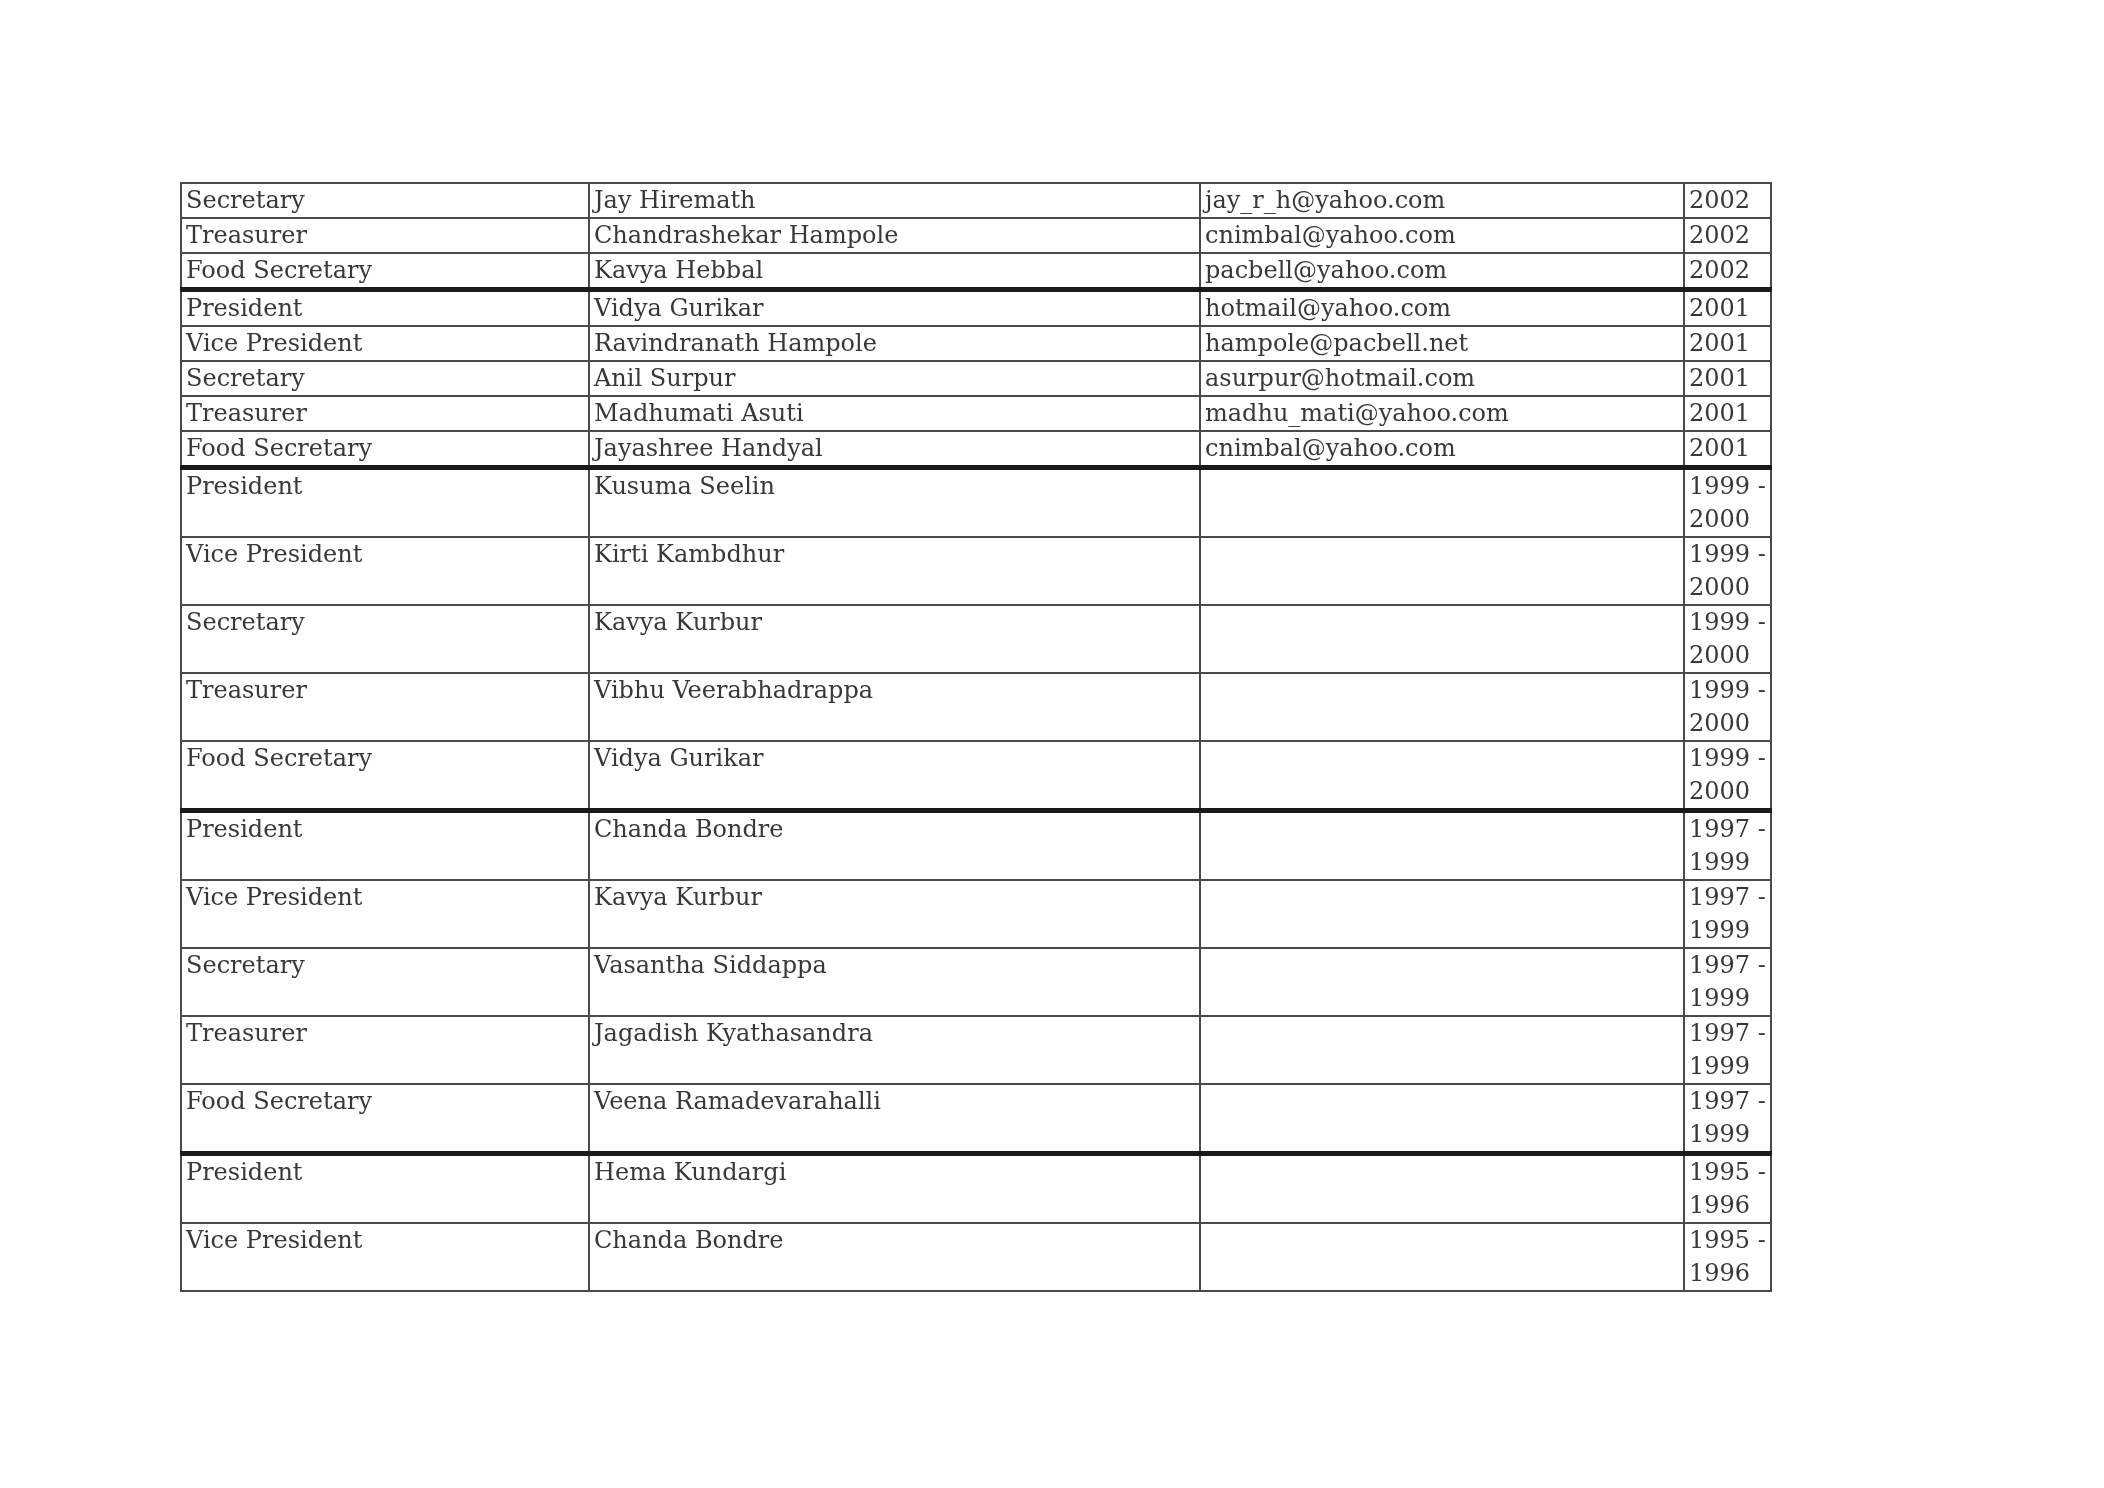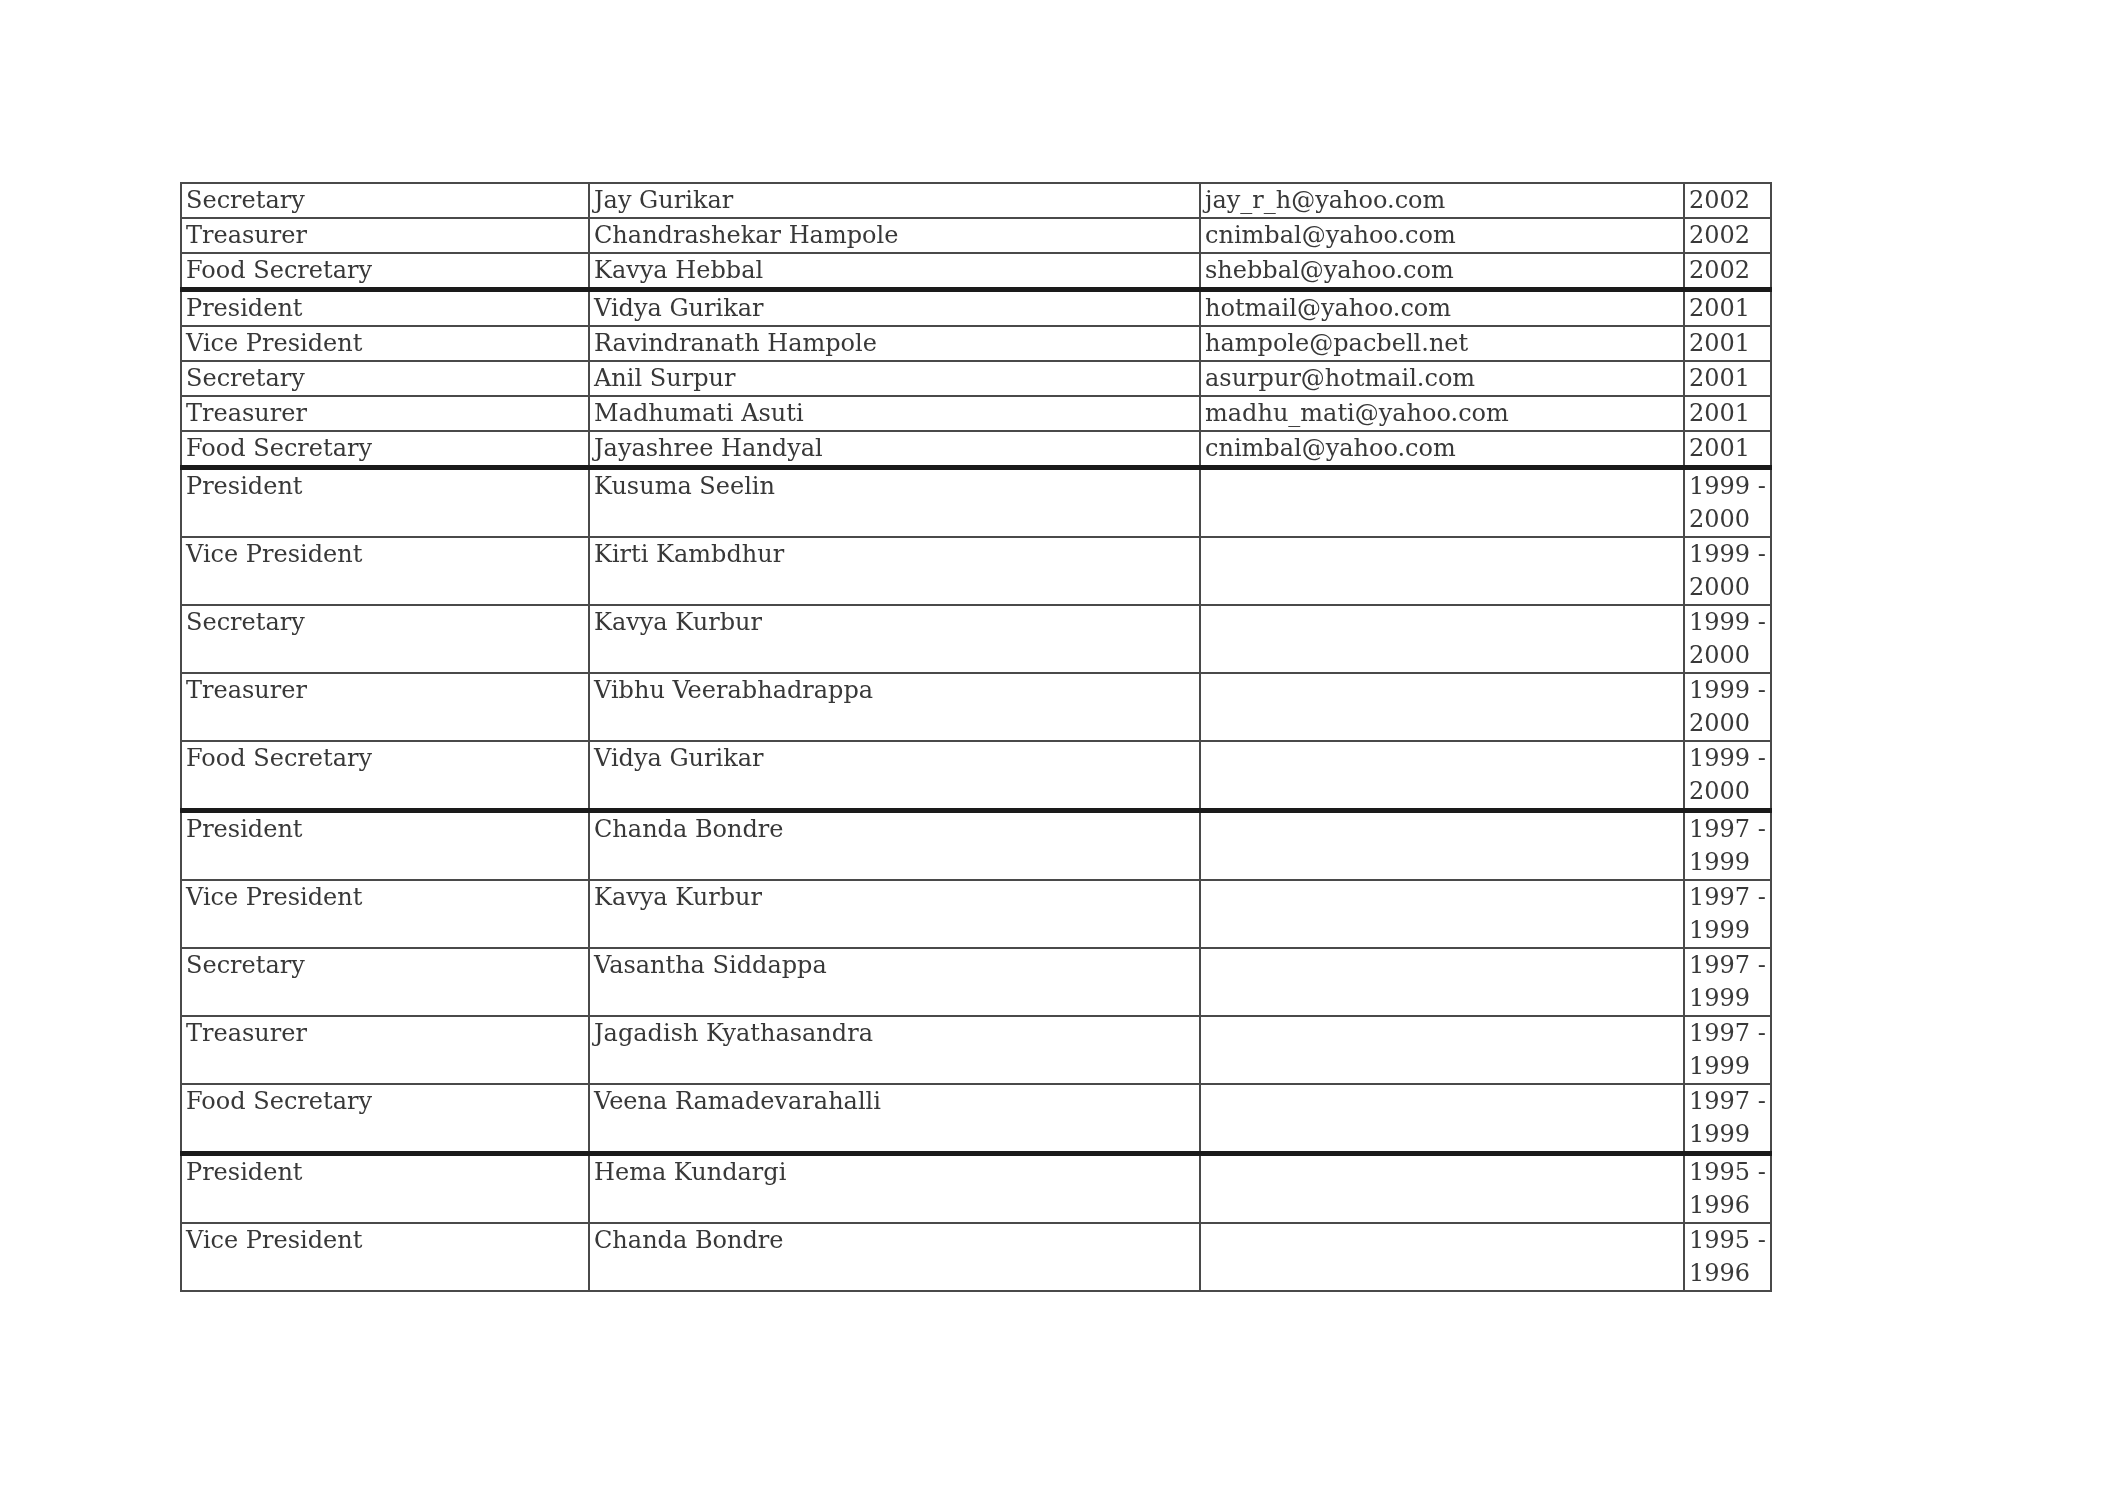--- a/index.html
+++ b/index.html
@@ -51,34 +51,34 @@
   <table class="officers">
     <colgroup>
       <col class="c-position">
       <col class="c-name">
       <col class="c-email">
       <col class="c-years">
     </colgroup>
     <tbody id="table-body">
         <tr class="normal">
     <td>Secretary</td>
-    <td>Jay Gurikar</td>
+    <td>Jay Hiremath</td>
     <td>jay_r_h@yahoo.com</td>
     <td>2002</td>
   </tr>
         <tr class="normal">
     <td>Treasurer</td>
     <td>Chandrashekar Hampole</td>
     <td>cnimbal@yahoo.com</td>
     <td>2002</td>
   </tr>
         <tr class="normal">
     <td>Food Secretary</td>
     <td>Kavya Hebbal</td>
-    <td>shebbal@yahoo.com</td>
+    <td>pacbell@yahoo.com</td>
     <td>2002</td>
   </tr>
         <tr class="normal section-start">
     <td>President</td>
     <td>Vidya Gurikar</td>
     <td>hotmail@yahoo.com</td>
     <td>2001</td>
   </tr>
         <tr class="normal">
     <td>Vice President</td>

